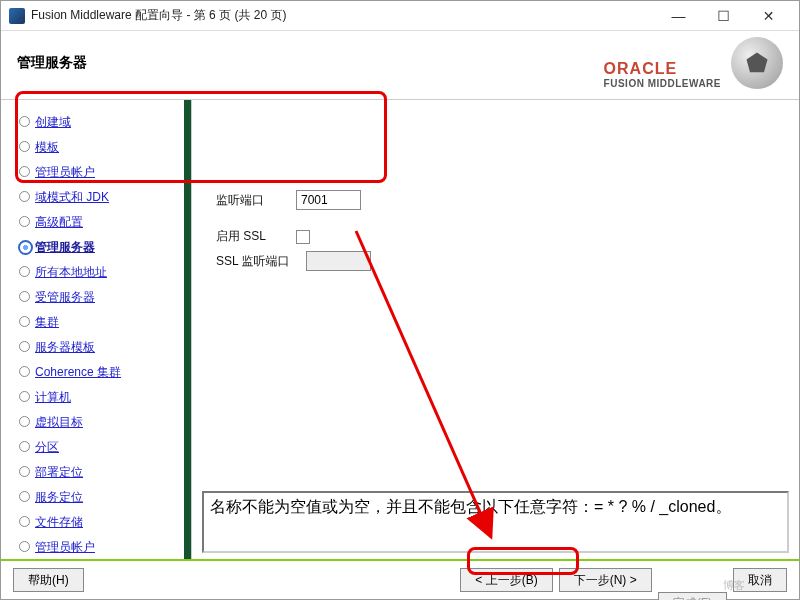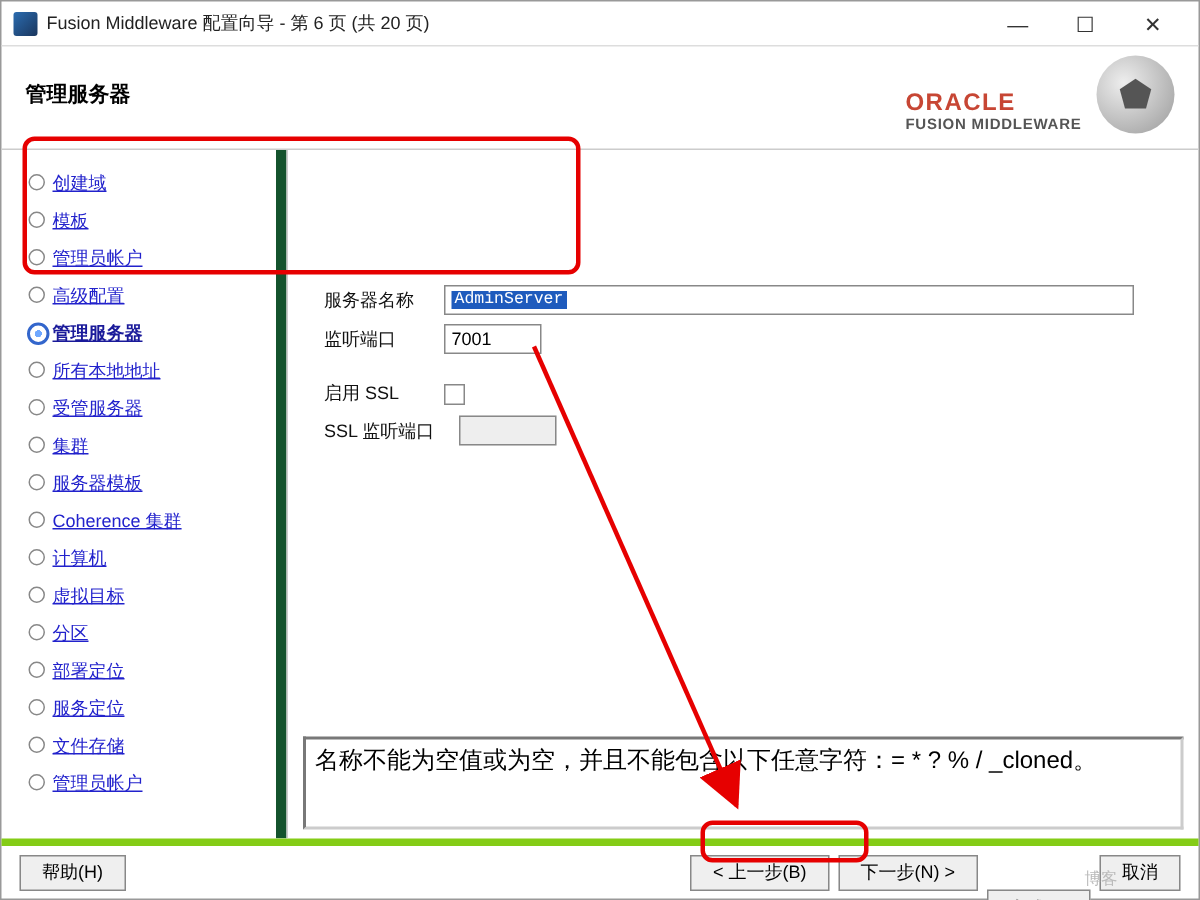--- a/index.html
+++ b/index.html
@@ -32,21 +32,21 @@
   .form-input.server { width:460px; background:#fff; }
   .form-input.server .sel { background:#1e5bbd; color:#fff; padding:0 2px; font-family: "Courier New", monospace; font-size:11px; }
   .form-input.addr { width:460px; display:flex; align-items:center; justify-content:space-between; }
   .form-input.port { width:65px; }
   .combo-arrow { width:14px; height:18px; border-left:1px solid #888; display:flex; align-items:center; justify-content:center; font-size:8px; margin-right:-3px; margin-left:auto; }
   .checkbox { width:14px; height:14px; border:1px solid #888; background:#fff; }
   .highlight-box { position:absolute; border:3px solid #e60000; border-radius:8px; pointer-events:none; }
   .hl1 { left:14px; top:90px; width:372px; height:92px; }
   .hl2 { left:466px; top:546px; width:112px; height:28px; }
   .message-area { border:2px inset #ccc; margin:0 10px 6px 10px; height:62px; padding:4px 6px; font-size:16px; background:#fff; overflow:auto; }
-  .footer { height:40px; border-top:5px solid #84cc16; display:flex; align-items:center; padding:0 12px; gap:6px; }
+  .footer { height:40px; border-top:2px solid #84cc16; display:flex; align-items:center; padding:0 12px; gap:6px; }
   .footer .spacer { flex:1; }
   .btn { height:24px; padding:0 14px; border:1px solid #888; background:#efefef; font-family:inherit; font-size:12px; cursor:pointer; }
   .btn.disabled { color:#999; cursor:default;margin-top:47px; }
   .arrow-svg { position:absolute; left:0; top:0; width:100%; height:100%; pointer-events:none; }
   .watermark { position:absolute; right:54px; bottom:6px; color:#bbb; font-size:11px; }
 </style>
 </head>
 <body>
 
 <div class="window">
@@ -74,43 +74,40 @@
       </div>
     </div>
   </div>
 
   <div class="body-area">
     <div class="sidebar">
 
     <div class="side-item">创建域</div>
         <div class="side-item">模板</div>
         <div class="side-item">管理员帐户</div>
+        <div class="side-item">域模式和 JDK</div>
         <div class="side-item">高级配置</div>
         <div class="side-item cur">管理服务器</div>
         <div class="side-item">所有本地地址</div>
         <div class="side-item">受管服务器</div>
         <div class="side-item">集群</div>
         <div class="side-item">服务器模板</div>
         <div class="side-item">Coherence 集群</div>
         <div class="side-item">计算机</div>
         <div class="side-item">虚拟目标</div>
         <div class="side-item">分区</div>
         <div class="side-item">部署定位</div>
         <div class="side-item">服务定位</div>
         <div class="side-item">文件存储</div>
         <div class="side-item">管理员帐户</div>
       </div>
 
     <div class="content">
       <div class="content-main">
 
-        <div class="form-row">
-          <div class="form-label">服务器名称</div>
-          <div class="form-input server"><span class="sel">AdminServer</span></div>
-        </div>
 
 
         <div class="form-row">
           <div class="form-label">监听端口</div>
           <input class="form-input port" value="7001" style="">
         </div>
 
         <div class="form-row" style="margin-top:18px;">
           <div class="form-label">启用 SSL</div>
           <div class="checkbox"></div>

